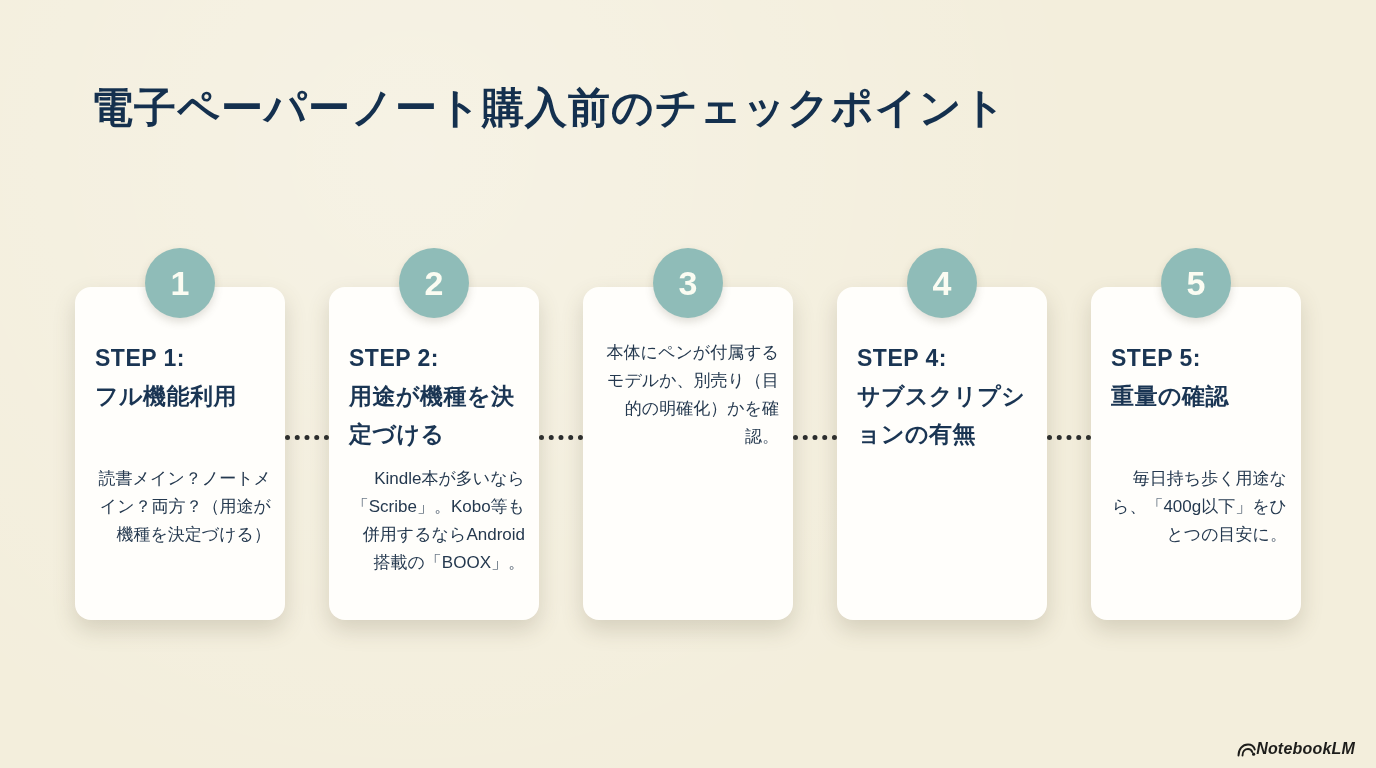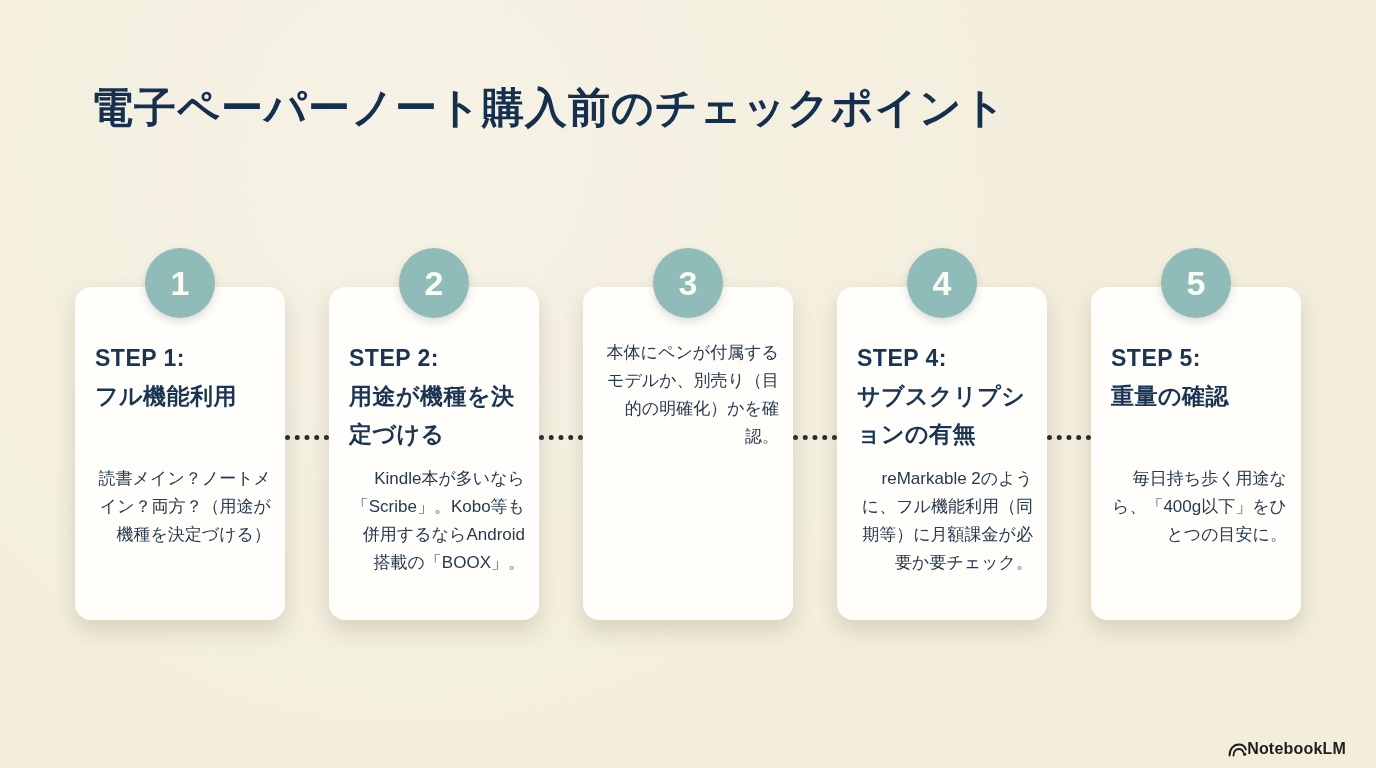--- a/index.html
+++ b/index.html
@@ -93,25 +93,26 @@
   }
   .connector {
     width: 44px;
     height: 0;
     border-top: 5px dotted #2b2d2e;
     margin-top: 187px;
     flex: 0 0 auto;
   }
   .brand-footer {
     position: absolute;
-    right: 30px;
+    right: 21px;
     bottom: 10px;
     display: flex;
     align-items: center;
     color: #1d1d1b;
+    font-style: italic;
   }
   .brand-footer .brand-text {
     font-size: 16px;
     font-weight: 600;
     letter-spacing: 0.2px;
   }
   .brand-icon svg {
     display: block;
   }
 </style>
@@ -159,21 +160,20 @@
 
     <div class="connector"></div>
 
     <div class="card-wrap">
       <div class="step-badge">4</div>
       <div class="card">
         <h2 class="card-title">
           <span class="title-step">STEP 4:</span>
           <span class="title-text">サブスクリプションの有無</span>
         </h2>
-        <div class="card-body">reMarkable 2のように、フル機能利用（同期等）に月額課金が必要か要チェック。</div>
       </div>
     </div>
 
     <div class="connector"></div>
 
     <div class="card-wrap">
       <div class="step-badge">5</div>
       <div class="card">
         <h2 class="card-title">
           <span class="title-step">STEP 5:</span>

